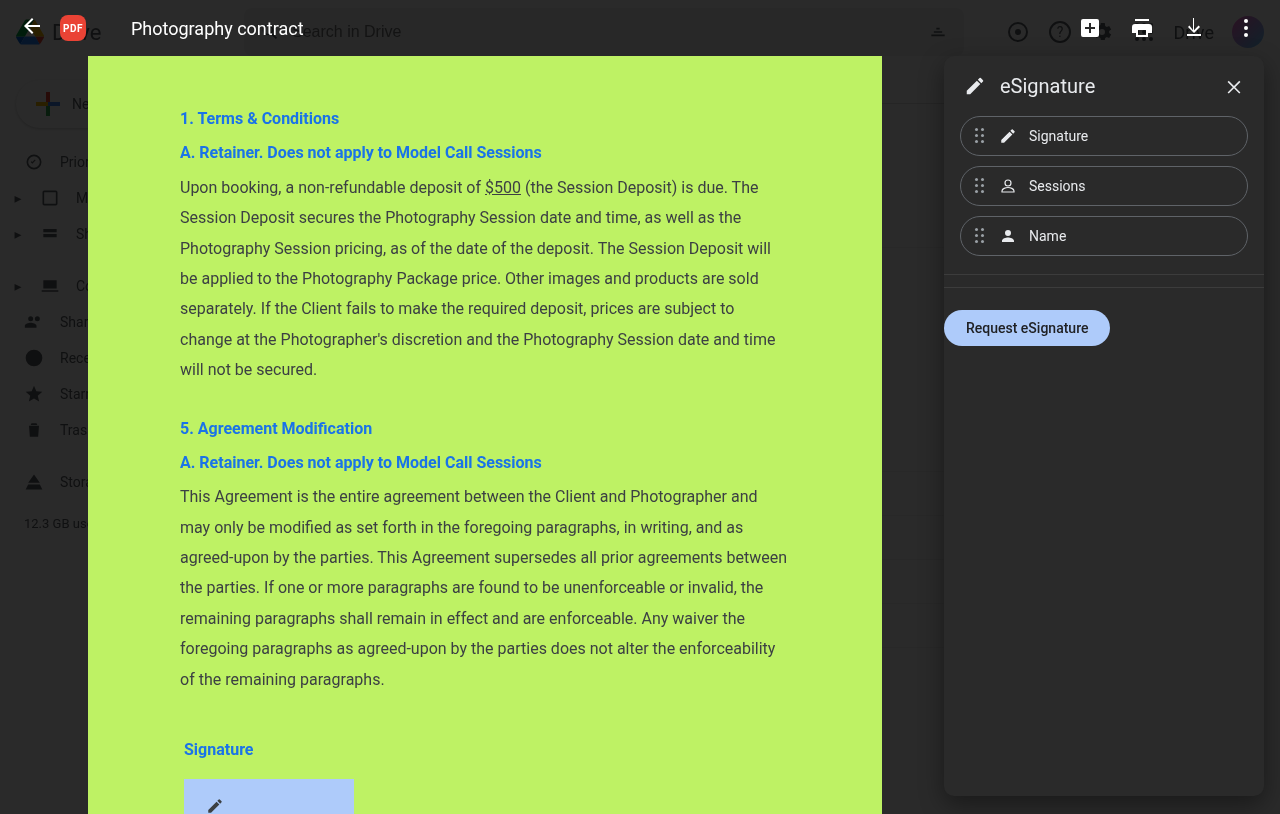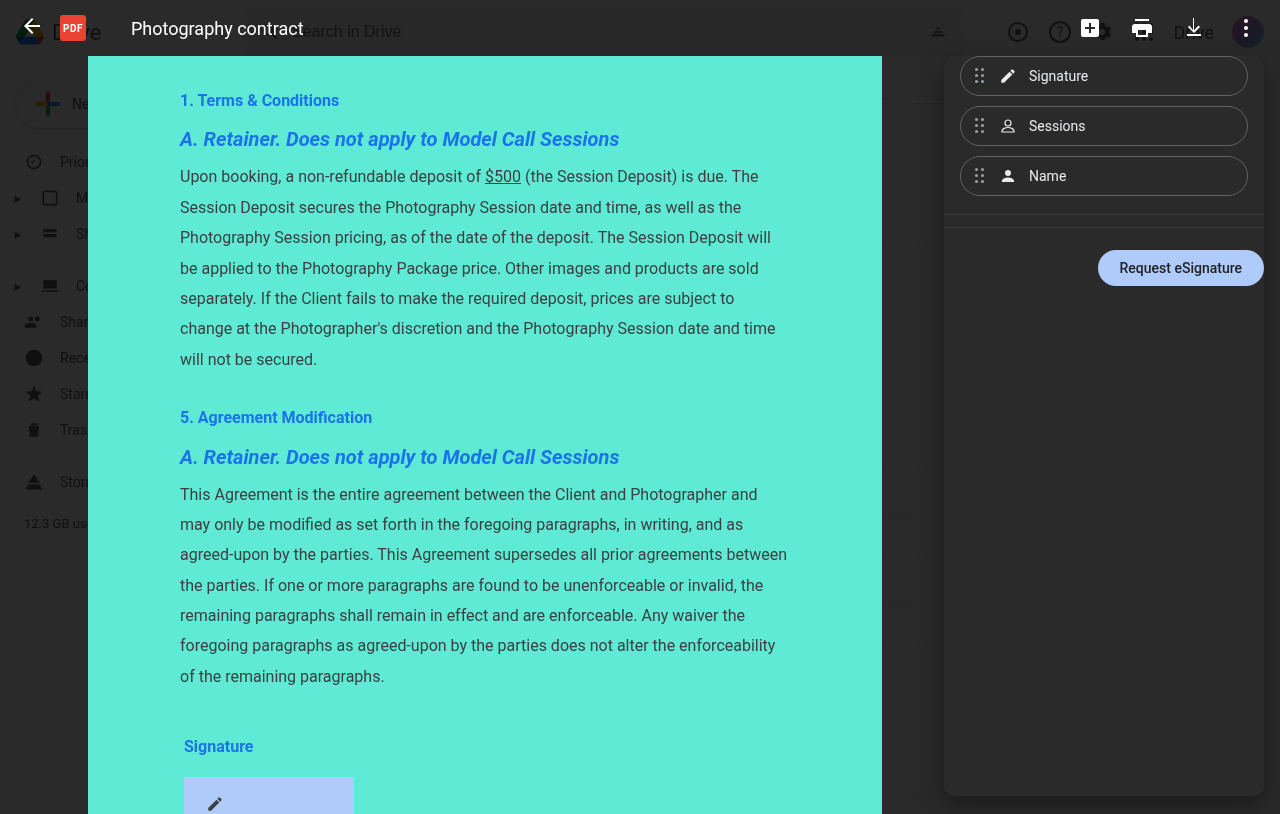--- a/index.html
+++ b/index.html
@@ -26,50 +26,50 @@
   .side-caret { width: 12px; text-align: center; color: #5f6368; margin-left: -12px; }
   .storage { padding: 16px 24px; font-size: 13px; color: #5f6368; }
   .drive-main { flex:1; padding: 8px 16px; color:#3c4043; font-size: 13px; }
   .drive-main .colhead { display:flex; justify-content: space-between; padding: 8px 16px; border-bottom:1px solid #e0e0e0; color:#5f6368; }
   .drive-row { padding: 14px 16px; border-bottom: 1px solid #f1f1f1; color:#3c4043; }
 
   
   .scrim { position: absolute; inset: 0; background: rgba(0,0,0,0.78); }
   .viewer-topbar { position: absolute; top: 0; left: 0; right: 0; height: 56px; display: flex; align-items: center; padding: 0 20px; color: #fff; gap: 16px; }
   .viewer-topbar .back { cursor: pointer; }
-  .pdf-badge { width: 26px; height: 26px; background: #ea4335; border-radius: 3px; color: #fff; font-size: 10px; font-weight: 700; display: flex; align-items: center; justify-content: center; letter-spacing: .5px; }
+  .pdf-badge { width: 26px; height: 26px; background: #ea4335; border-radius: 8px; color: #fff; font-size: 10px; font-weight: 700; display: flex; align-items: center; justify-content: center; letter-spacing: .5px; }
   .doc-title { font-size: 18px; font-weight: 400; margin-left: 29px; }
   .viewer-actions { margin-left: auto; display: flex; gap: 24px; align-items: center; }
   .viewer-actions .ic { width: 28px; height: 28px; display: flex; align-items: center; justify-content: center; cursor: pointer; }
   .viewer-actions svg { fill: #fff; width: 24px; height: 24px; }
 
-  .page { position: absolute; top: 56px; left: 88px; width: 794px; bottom: 0; background: #5eead4; padding: 30px 92px 40px; color: #3c4043; font-size: 16px; line-height: 1.9; overflow: hidden; }
+  .page { position: absolute; top: 56px; left: 88px; width: 794px; bottom: 0; background: #bef264; padding: 48px 92px 40px; color: #3c4043; font-size: 16px; line-height: 1.9; overflow: hidden; }
   .page h4 { color: #1a73e8; font-weight: 700; font-size: 16px; margin-bottom: 4px; }
-  .page h5 { color: #1a73e8; font-weight: 700; font-size: 20px; margin-bottom: 4px; font-style: italic; }
+  .page h5 { color: #1a73e8; font-weight: 700; font-size: 16px; margin-bottom: 4px; }
   .page p { margin-bottom: 28px; }
   .underline { text-decoration: underline; }
   .sig-label { color: #1a73e8; font-weight: 700; font-size: 16px; margin: 40px 0 14px 4px; }
   .sig-box { width: 170px; height: 54px; background: #aecbfa; display: flex; align-items: center; padding-left: 22px; margin-left: 4px; }
   .sig-box svg { width: 18px; height: 18px; fill: #3c4043; }
 
   
   .esig-panel { position: absolute; top: 56px; right: 16px; width: 320px; bottom: 18px; background: #2a2a2a; border-radius: 10px; color: #e8eaed; box-shadow: 0 8px 24px rgba(0,0,0,.4); display: flex; flex-direction: column; overflow: hidden; }
   .esig-header { display: flex; align-items: center; gap: 14px; padding: 18px 18px 18px 20px; }
   .esig-header .title { font-size: 20px; font-weight: 400; flex: 1; }
   .esig-header svg { fill: #e8eaed; }
   .esig-close { cursor: pointer; width: 24px; height: 24px; display: flex; align-items: center; justify-content: center; }
   .section-label { font-size: 11px; letter-spacing: .8px; color: #9aa0a6; padding: 10px 18px 10px; text-transform: uppercase; }
   .field-row { margin: 0 16px 10px; height: 40px; border: 1px solid #5f6368; border-radius: 20px; display: flex; align-items: center; gap: 12px; padding: 0 14px; cursor: grab; background: #2a2a2a; }
   .field-row svg { fill: #e8eaed; }
   .drag-dots { width: 12px; display: grid; grid-template-columns: 4px 4px; grid-template-rows: 4px 4px 4px; gap: 2px; }
   .drag-dots i { width: 3px; height: 3px; background: #9aa0a6; border-radius: 50%; display: block; }
   .field-row .lbl { font-size: 14px; color: #e8eaed; }
   .divider { height: 1px; background: #3c3c3c; margin: 8px 0 4px; }
   .request-btn { margin: 18px auto 0; padding: 10px 22px; background: #aecbfa; color: #202124; border-radius: 22px; font-size: 14px; font-weight: 500; cursor: pointer; display: inline-block; }
-  .btn-wrap { text-align: right; }
+  .btn-wrap { text-align: left; }
 </style>
 </head>
 <body>
 
 <div class="drive-bg">
   <div class="drive-topbar">
     <div class="drive-logo">
       <svg width="28" height="28" viewBox="0 0 87 78">
           <path fill="#0066da" d="M6.6 66.85l3.85 6.65c.8 1.4 1.95 2.5 3.3 3.3L27.5 53H0c0 1.55.4 3.1 1.2 4.5z"></path>
           <path fill="#00ac47" d="M43.65 25L29.9 1.2c-1.35.8-2.5 1.9-3.3 3.3L1.2 48.5C.4 49.9 0 51.45 0 53h27.5z"></path>
@@ -257,20 +257,31 @@
 
   <div class="sig-label">Signature</div>
   <div class="sig-box">
     <svg viewBox="0 0 24 24">
         <path d="M3 17.25V21h3.75L17.81 9.94l-3.75-3.75zM20.71 7.04a1 1 0 000-1.41l-2.34-2.34a1 1 0 00-1.41 0l-1.83 1.83 3.75 3.75z"></path>
       </svg>
   </div>
 </div>
 
 <div class="esig-panel">
+  <div class="esig-header">
+    <svg width="22" height="22" viewBox="0 0 24 24">
+        <path d="M3 17.25V21h3.75L17.81 9.94l-3.75-3.75zM20.71 7.04a1 1 0 000-1.41l-2.34-2.34a1 1 0 00-1.41 0l-1.83 1.83 3.75 3.75z"></path>
+      </svg>
+    <div class="title">eSignature</div>
+    <div class="esig-close">
+      <svg width="20" height="20" viewBox="0 0 24 24">
+          <path d="M18.3 5.71L12 12.01l-6.3-6.3L4.29 7.12l6.3 6.29-6.3 6.3 1.41 1.41 6.3-6.3 6.3 6.3 1.41-1.41-6.3-6.3 6.3-6.29z"></path>
+        </svg>
+    </div>
+  </div>
 
 
   <div class="field-row">
     <span class="drag-dots">
         <i></i>
         <i></i>
         <i></i>
         <i></i>
         <i></i>
         <i></i>

